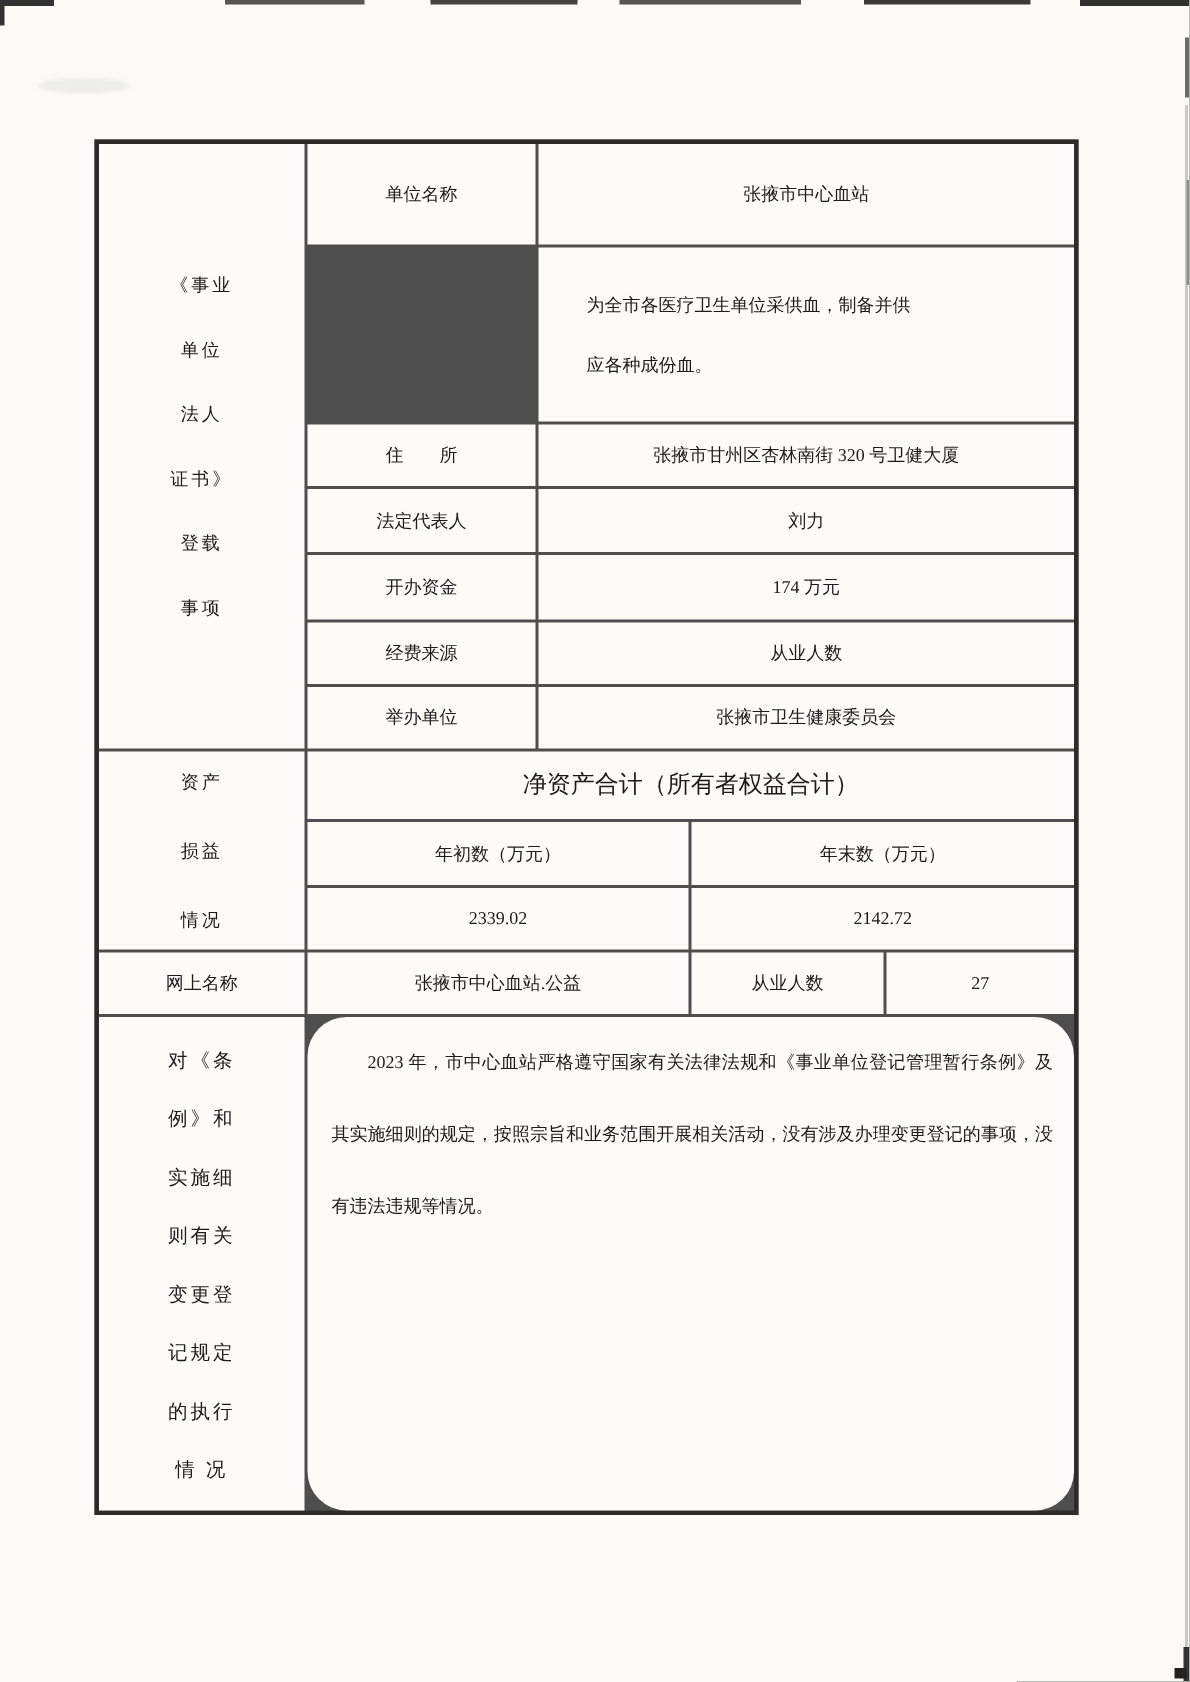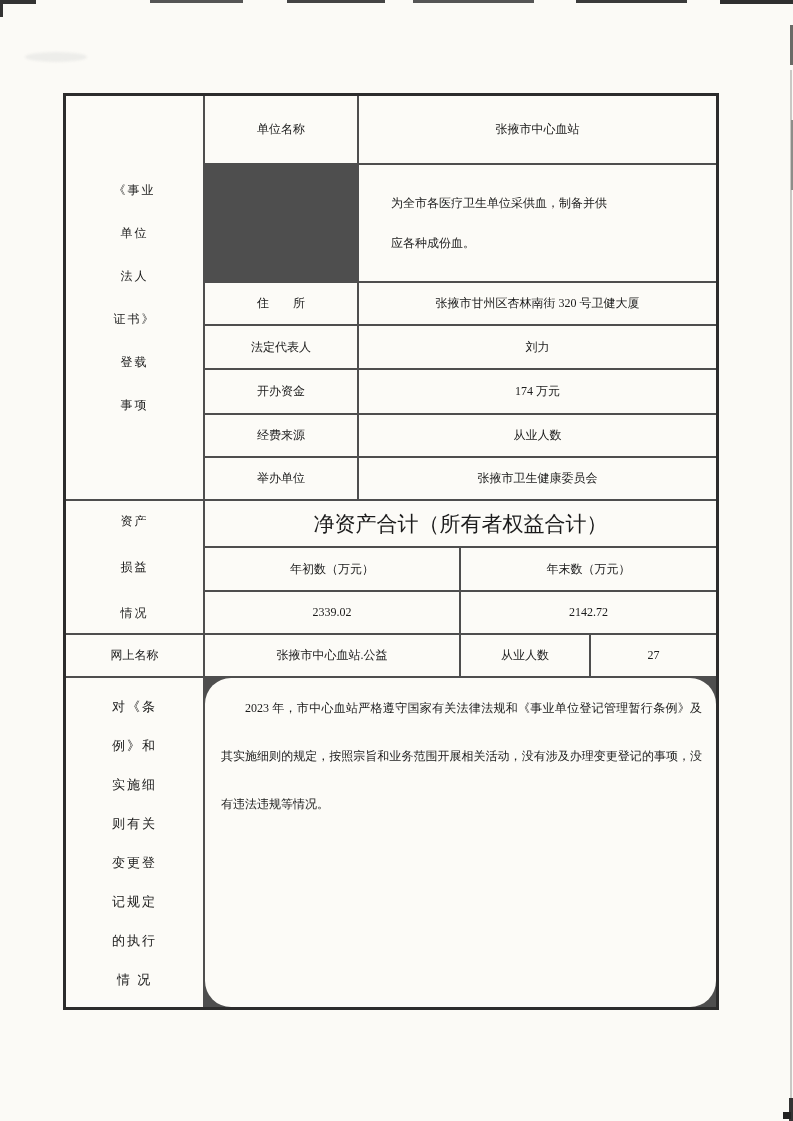--- a/index.html
+++ b/index.html
@@ -39,21 +39,21 @@
   .left-align { justify-content:flex-start; text-align:left; padding-left:12px; padding-right:8px; }
   .para {
     align-items:flex-start;
     justify-content:flex-start;
     text-align:justify;
     padding:6px 14px 10px 16px;
     line-height:48px;
     text-indent:2em;
     border-radius:26px;
   }
-  .hdr { font-size:21px; }
+  .hdr { font-size:16px; }
   
   .a-cert-label { grid-area:1/1/8/2; }
   .a-r1l{grid-area:1/2/2/3;} .a-r1v{grid-area:1/3/2/6;}
   .a-r2l{grid-area:2/2/3/3;} .a-r2v{grid-area:2/3/3/6;padding-left:32px;}
   .a-r3l{grid-area:3/2/4/3;} .a-r3v{grid-area:3/3/4/6;}
   .a-r4l{grid-area:4/2/5/3;} .a-r4v{grid-area:4/3/5/6;}
   .a-r5l{grid-area:5/2/6/3;} .a-r5v{grid-area:5/3/6/6;}
   .a-r6l{grid-area:6/2/7/3;} .a-r6v{grid-area:6/3/7/6;}
   .a-r7l{grid-area:7/2/8/3;} .a-r7v{grid-area:7/3/8/6;}
   .a-assets-label{grid-area:8/1/11/2;}

